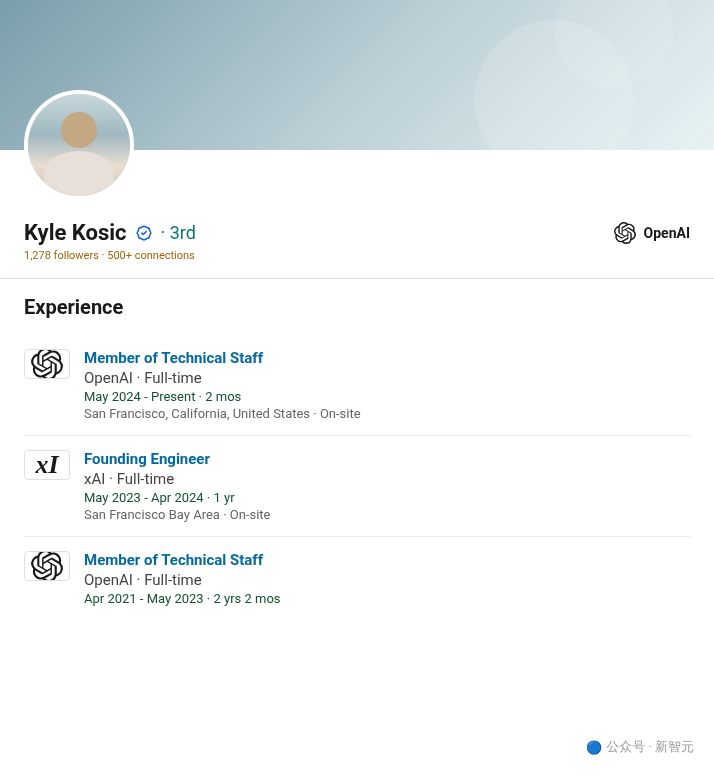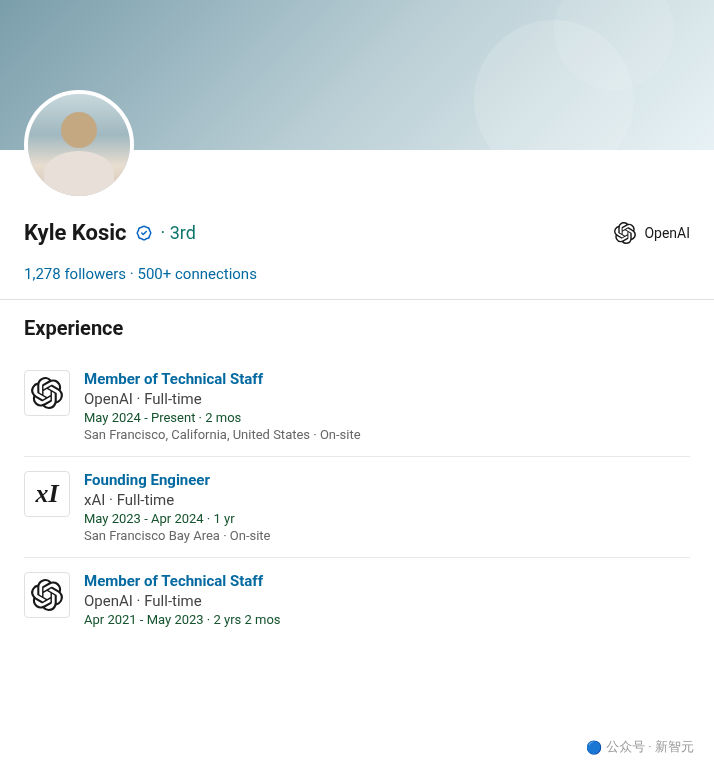--- a/index.html
+++ b/index.html
@@ -95,21 +95,21 @@
     
     .profile-info {
       padding: 70px 24px 16px 24px;
       border-bottom: 1px solid #e0e0e0;
     }
 
     .name-row {
       display: flex;
       align-items: center;
       justify-content: space-between;
-      margin-bottom: 20px;
+      margin-bottom: 4px;
     }
 
     .name-left {
       display: flex;
       align-items: center;
       gap: 8px;
     }
 
     .name-text {
       font-size: 22px;
@@ -133,21 +133,21 @@
       color: #0f766e;
       font-weight: 400;
     }
 
     .company-badge {
       display: flex;
       align-items: center;
       gap: 8px;
       font-size: 14px;
       color: #191919;
-      font-weight: 400;
+      font-weight: 700;
     }
 
     .openai-logo {
       width: 22px;
       height: 22px;
       display: inline-flex;
       align-items: center;
       justify-content: center;
     }
 
@@ -163,22 +163,22 @@
       margin-bottom: 4px;
     }
 
     .contact-link {
       color: #0a66c2;
       text-decoration: none;
       font-weight: 500;
     }
 
     .followers-row {
-      font-size: 15px;
-      color: #0369a1;
+      font-size: 11px;
+      color: #a16207;
     }
 
     
     .experience-section {
       padding: 16px 24px;
     }
 
     .section-title {
       font-size: 20px;
       font-weight: 700;
@@ -192,21 +192,21 @@
       padding: 14px 0;
       border-bottom: 1px solid #e8e8e8;
     }
 
     .exp-item:last-child {
       border-bottom: none;
     }
 
     .company-logo {
       width: 46px;
-      height: 46px;
+      height: 30px;
       flex-shrink: 0;
       display: flex;
       align-items: center;
       justify-content: center;
       border: 1px solid #e0e0e0;
       border-radius: 4px;
       background: #fff;
       overflow: hidden;
     }
 

